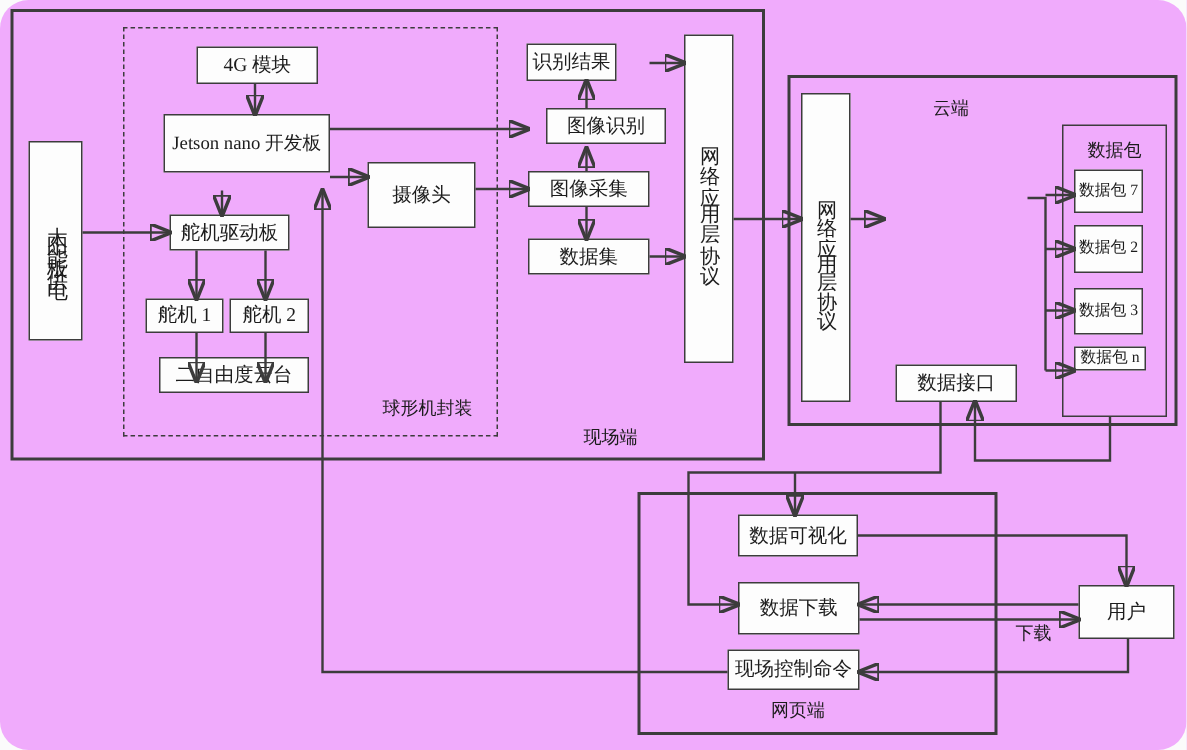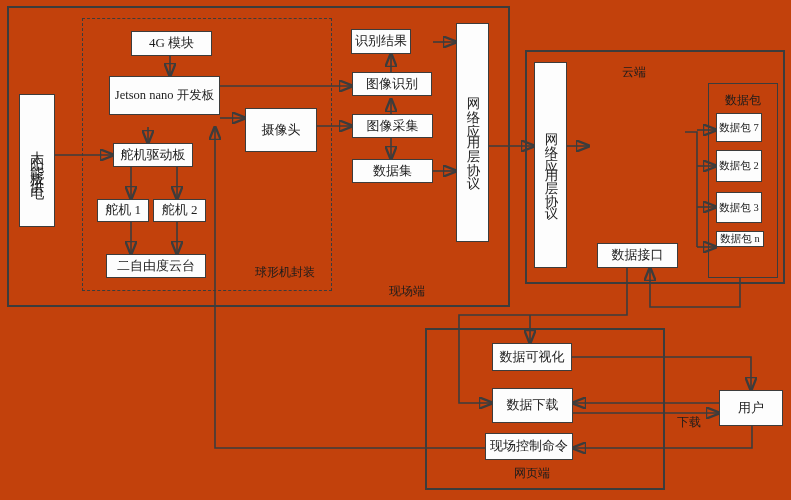--- a/index.html
+++ b/index.html
@@ -1,16 +1,16 @@
 <!DOCTYPE html>
 <html><head>
 <meta charset="utf-8">
 <style>
   html,body{margin:0;padding:0;background:#fbfbfb;font-family:"Liberation Serif","DejaVu Serif",serif;}
-  #canvas{position:relative;width:791px;height:500px;background:#c2410c;overflow:hidden;}
+  #canvas{position:relative;width:791px;height:500px;background:#f0abfc;overflow:hidden;border-radius:19px;}
   .box{position:absolute;border:1.5px solid #3c3c3c;background:#fdfdfd;display:flex;
        align-items:center;justify-content:center;font-size:13px;color:#1c1c1c;
        text-align:center;box-sizing:border-box;line-height:1.25;}
   .section{position:absolute;border:2px solid #3c3c3c;background:transparent;box-sizing:border-box;}
   .dashed{position:absolute;border:1.6px dashed #3c3c3c;background:transparent;box-sizing:border-box;}
   .vbox{writing-mode:vertical-rl;text-orientation:upright;}
   .lbl{position:absolute;font-size:12px;color:#1c1c1c;text-align:center;white-space:nowrap;}
   .small{font-size:10.5px;}
   svg.connectors{position:absolute;left:0;top:0;pointer-events:none;}
   svg.connectors path{fill:none;stroke:#3c3c3c;stroke-width:1.6;}
@@ -25,24 +25,24 @@
   <div class="section" style="left:525px;top:50px;width:260px;height:234px;"></div>
   <div class="section" style="left:425px;top:328px;width:240px;height:162px;"></div>
   <div class="section" style="left:708px;top:83px;width:70px;height:195px;border-width:1.6px;"></div>
 
   <div class="box vbox" style="left:19px;top:94px;width:36px;height:133px;font-size:14px;letter-spacing:7px;">太阳能板供电</div>
   <div class="box" style="left:131px;top:31px;width:81px;height:25px;">4G 模块</div>
   <div class="box" style="left:109px;top:76px;width:111px;height:39px;font-size:12.5px;">Jetson nano 开发板</div>
   <div class="box" style="left:113px;top:143px;width:80px;height:24px;">舵机驱动板</div>
   <div class="box" style="left:97px;top:199px;width:52px;height:23px;">舵机 1</div>
   <div class="box" style="left:153px;top:199px;width:53px;height:23px;">舵机 2</div>
-  <div class="box" style="left:106px;top:254px;width:100px;height:24px;">二自由度云台</div>
+  <div class="box" style="left:106px;top:238px;width:100px;height:24px;">二自由度云台</div>
   <div class="box" style="left:245px;top:108px;width:72px;height:44px;">摄像头</div>
   <div class="box" style="left:351px;top:29px;width:60px;height:25px;">识别结果</div>
-  <div class="box" style="left:352px;top:72px;width:80px;height:24px;">图像识别</div>
+  <div class="box" style="left:364px;top:72px;width:80px;height:24px;">图像识别</div>
   <div class="box" style="left:352px;top:114px;width:81px;height:24px;">图像采集</div>
   <div class="box" style="left:352px;top:159px;width:81px;height:24px;">数据集</div>
   <div class="box vbox" style="left:456px;top:23px;width:33px;height:219px;font-size:13.5px;letter-spacing:13px;">网络应用层协议</div>
 
   <div class="box vbox" style="left:534px;top:62px;width:33px;height:206px;font-size:13.5px;letter-spacing:12px;">网络应用层协议</div>
   <div class="box small" style="left:716px;top:113px;width:46px;height:29px;">数据包 7</div>
   <div class="box small" style="left:716px;top:150px;width:46px;height:32px;">数据包 2</div>
   <div class="box small" style="left:716px;top:192px;width:46px;height:31px;">数据包 3</div>
   <div class="box small" style="left:716px;top:231px;width:48px;height:16px;">数据包 n</div>
   <div class="box" style="left:597px;top:243px;width:81px;height:25px;">数据接口</div>

